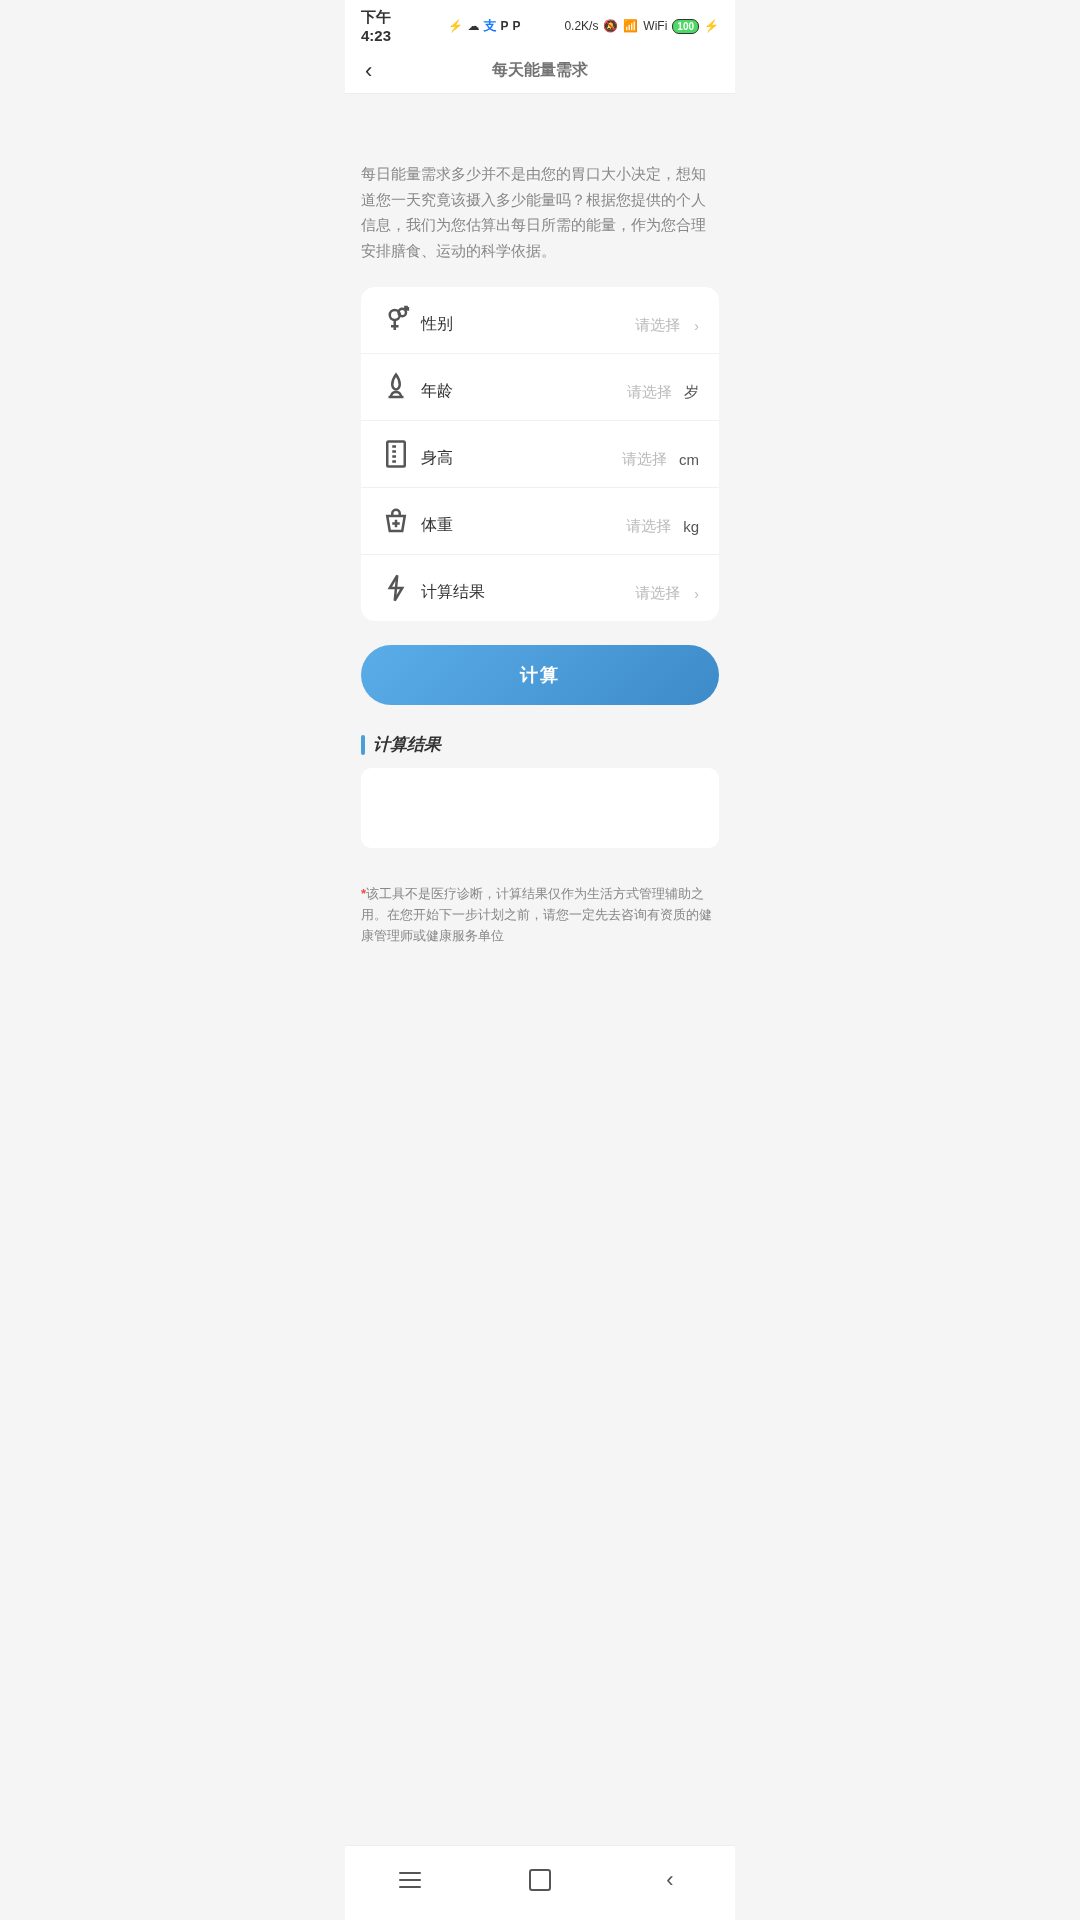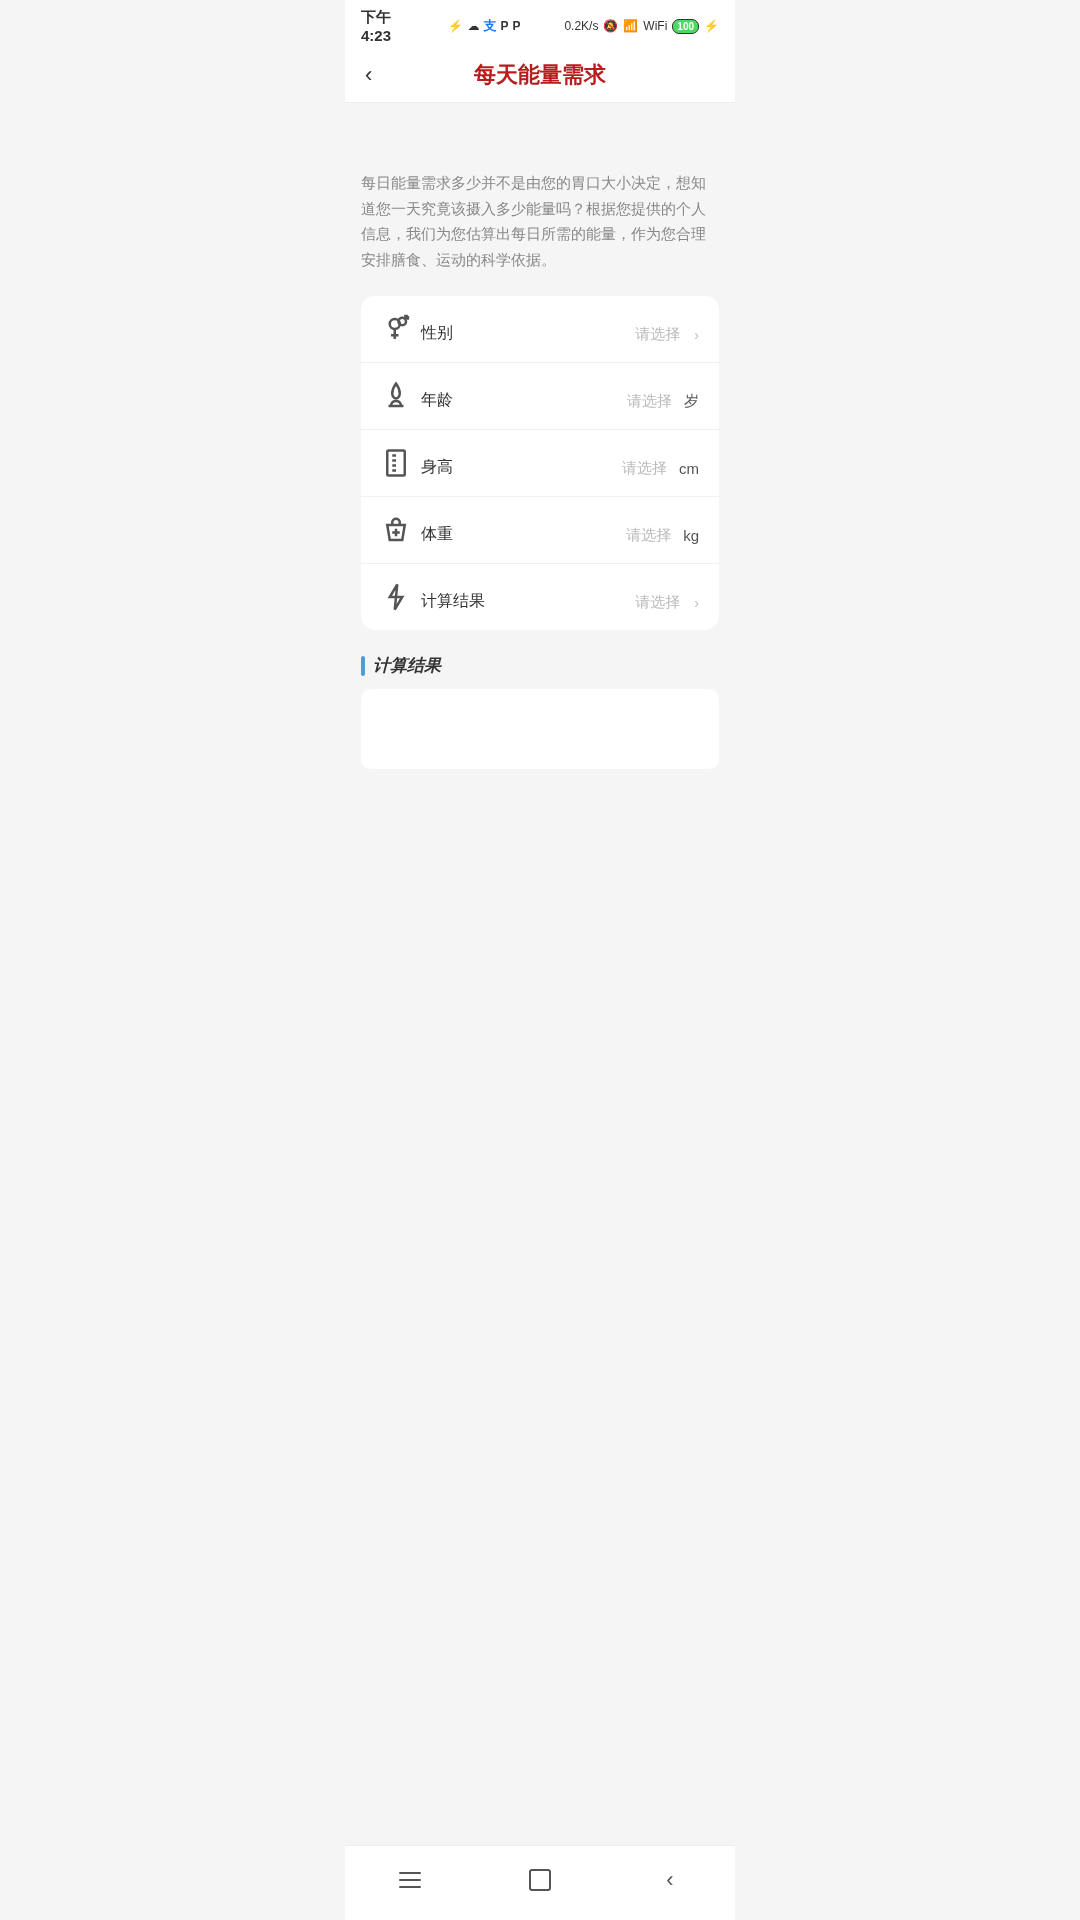--- a/index.html
+++ b/index.html
@@ -72,23 +72,23 @@
     }
     .nav-back {
       position: absolute;
       left: 16px;
       font-size: 22px;
       color: #333;
       cursor: pointer;
       padding: 4px;
     }
     .nav-title {
-      font-size: 22px;
+      font-size: 16px;
       font-weight: 600;
-      color: #b91c1c;
+      color: #737373;
     }
 
     
     .content {
       padding: 20px 16px;
     }
 
     .description-text {
       font-size: 15px;
       color: #888;
@@ -378,33 +378,37 @@
       <span class="row-label">计算结果</span>
       <div class="row-right">
         <span class="row-placeholder">请选择</span>
         <span class="row-arrow">›</span>
       </div>
     </div>
 
   </div>
 
   
+  <button class="calc-btn">计算</button>
 
   
   <div class="result-section">
     <div class="result-title">
       <div class="result-title-bar"></div>
       <span class="result-title-text">计算结果</span>
     </div>
     <div class="result-box">
       <span></span>
     </div>
   </div>
 
   
+  <div class="disclaimer">
+    <span class="disclaimer-star">*</span><span>该工具不是医疗诊断，计算结果仅作为生活方式管理辅助之用。在您开始下一步计划之前，请您一定先去咨询有资质的健康管理师或健康服务单位</span>
+  </div>
 
   <div class="page-bottom-spacer"></div>
 </div>
 
 <div class="bottom-nav">
   <div class="bottom-nav-item">
     <div class="nav-hamburger">
       <span></span>
       <span></span>
       <span></span>

